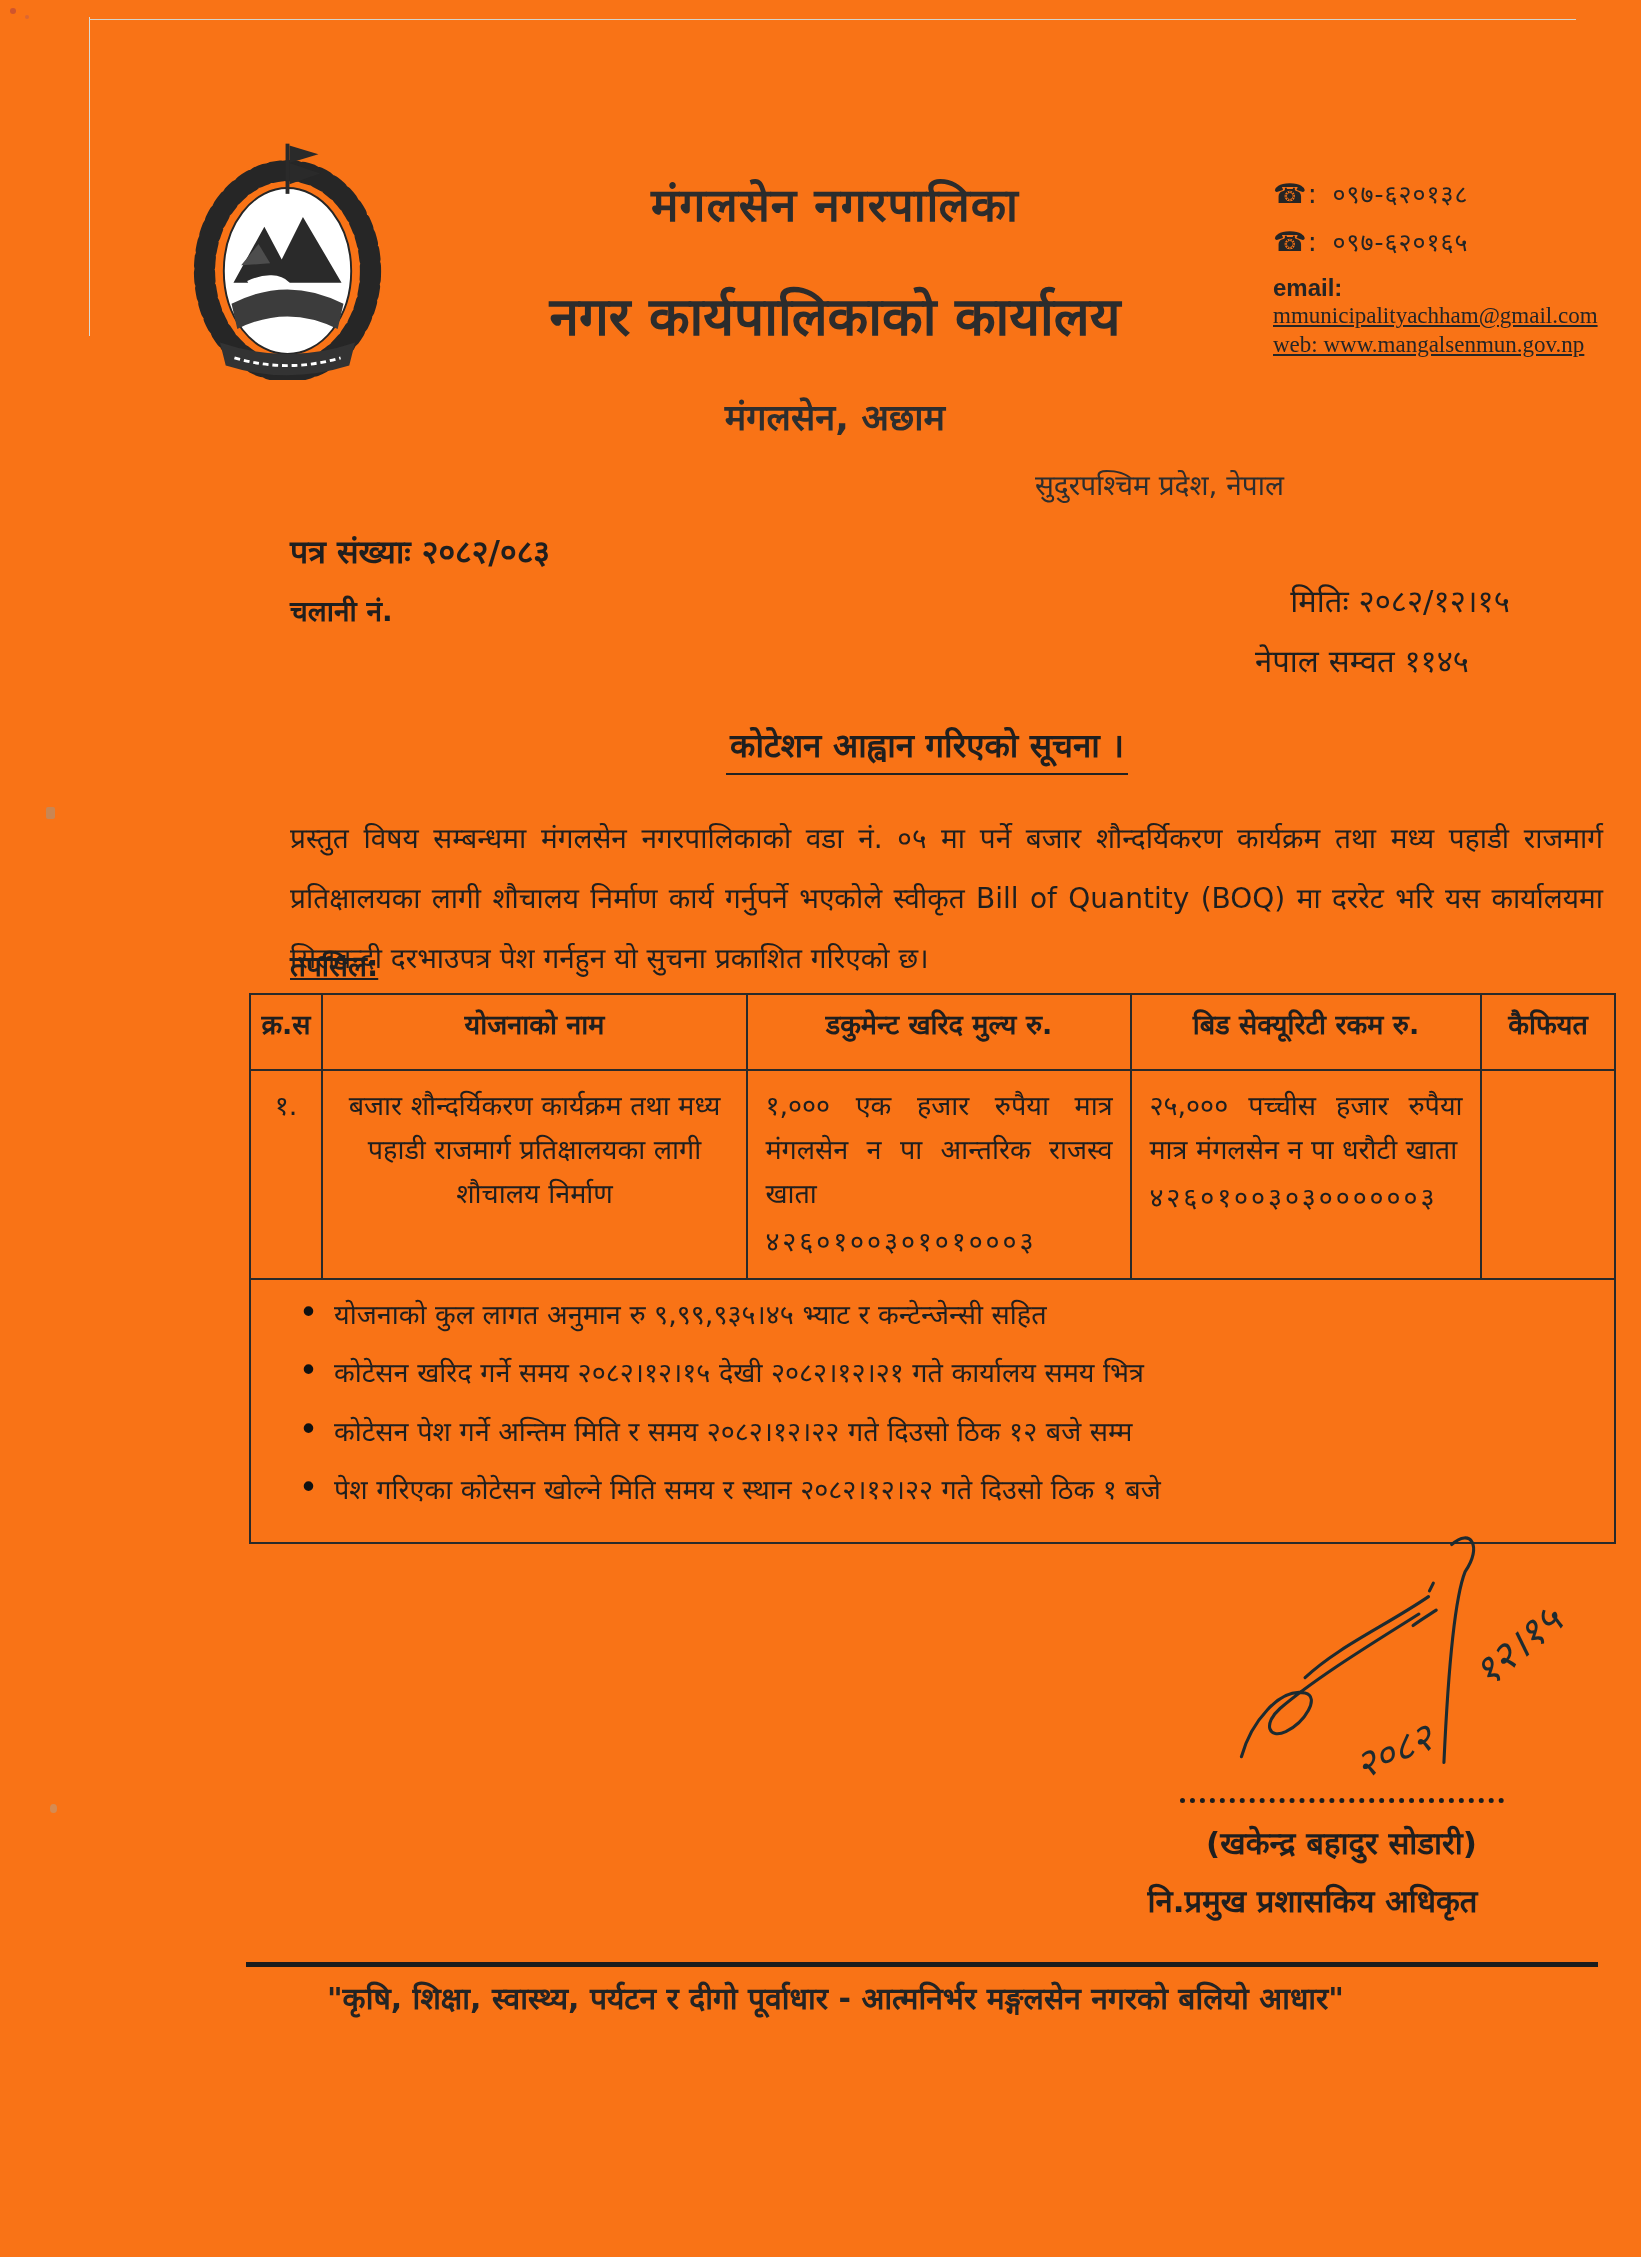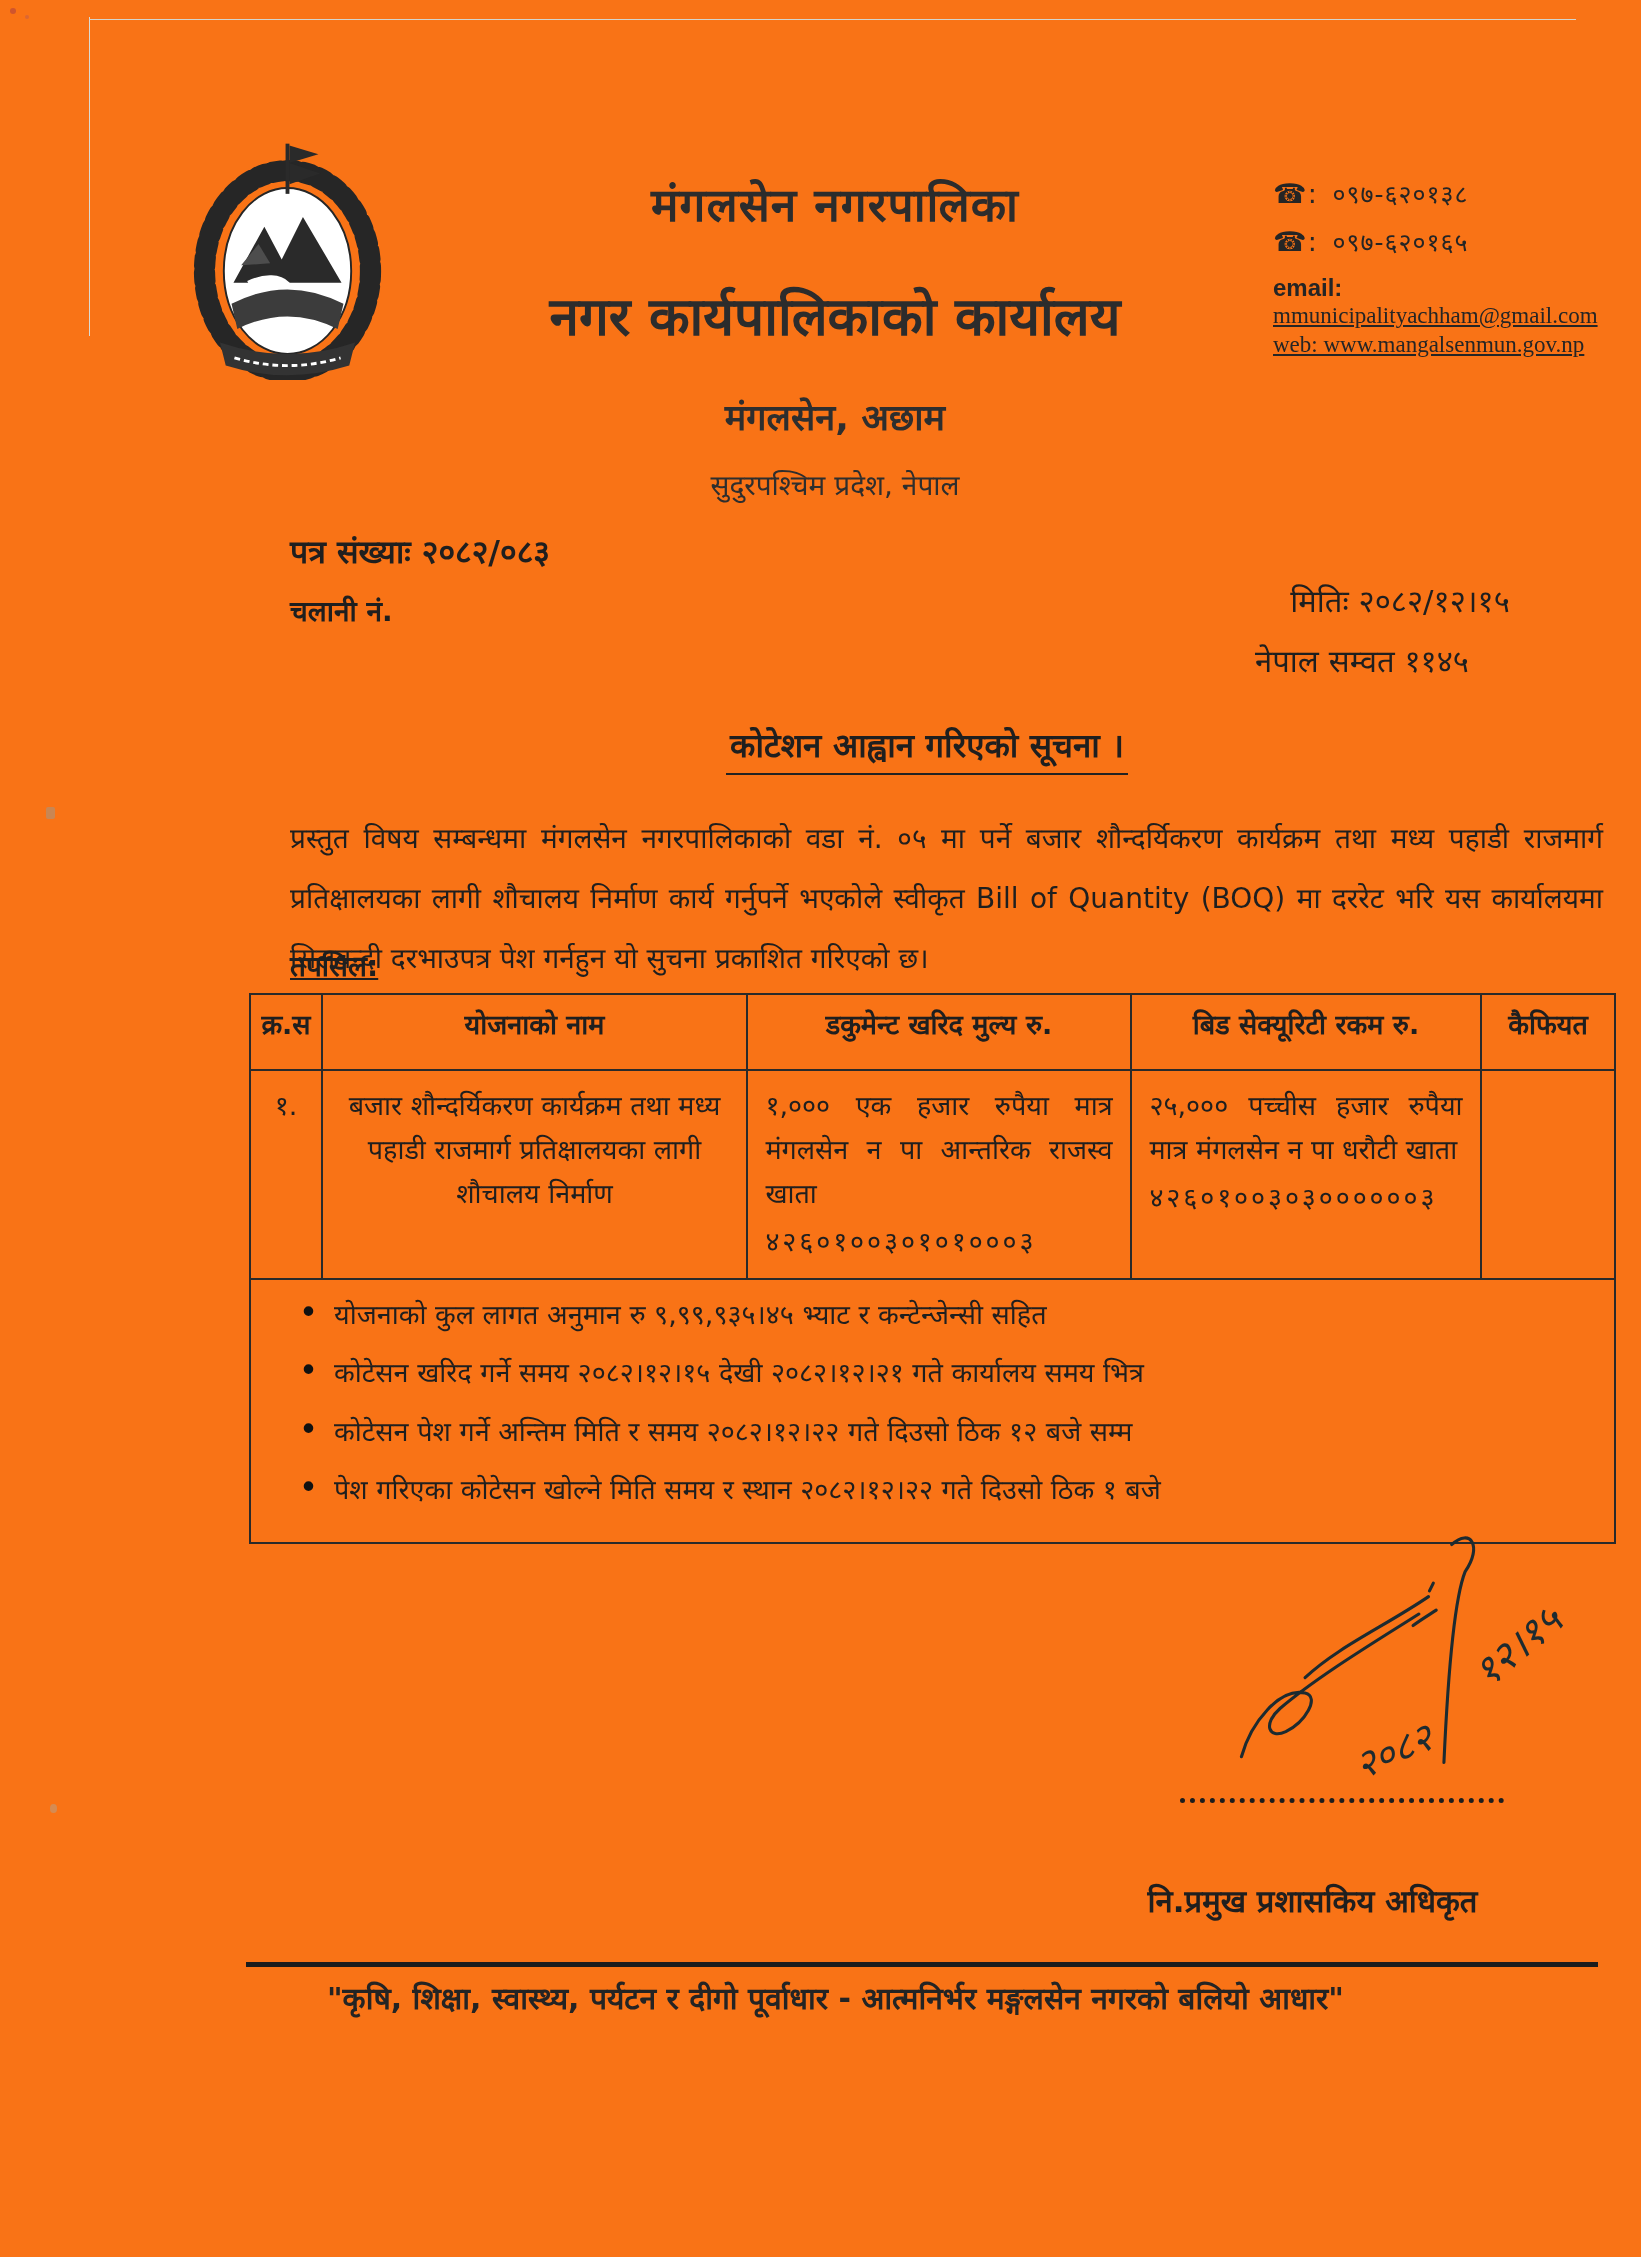--- a/index.html
+++ b/index.html
@@ -21,21 +21,21 @@
   .speck.gray1{left:46px;top:807px;width:8.7px;height:11.6px;background:#9a9a90;opacity:.5;border-radius:1.9px;}
   .speck.gray2{left:50px;top:1804px;width:6.8px;height:8.7px;background:#a8a89e;opacity:.45;}
 
   .abs{position:absolute;}
 
   
   .logo{left:191px;top:137px;width:193px;height:243px;}
   .muni-name{left:386px;top:172px;width:898px;text-align:center;font-size:46px;font-weight:bold;color:#2c2c2c;letter-spacing:1px;}
   .office-name{left:386px;top:278px;width:898px;text-align:center;font-size:53px;font-weight:bold;color:#2c2c2c;}
   .addr-line{left:386px;top:392px;width:898px;text-align:center;font-size:36px;font-weight:bold;color:#2e2e2e;}
-  .prov-line{left:386px;top:465px;width:898px;text-align:center;font-size:28px;color:#2e2e2e;}
+  .prov-line{left:386px;top:465px;width:898px;text-align:right;font-size:28px;color:#2e2e2e;}
 
   .contact{left:1273px;top:180px;width:359px;font-size:25px;color:#252525;line-height:1.0;}
   .contact .ph{margin-bottom:21px;letter-spacing:1px;white-space:nowrap;}
   .contact .ph .glyph{font-size:27px;margin-right:5.8px;}
   .contact .email-label{font-family:Liberation Sans, sans-serif;font-weight:bold;font-size:24px;margin-bottom:3.9px;}
   .contact .email-addr{font-family:"Liberation Serif","DejaVu Serif",serif;font-size:23px;text-decoration:underline;margin-bottom:5.8px;white-space:nowrap;}
   .contact .web-addr{font-family:"Liberation Serif","DejaVu Serif",serif;font-size:23px;text-decoration:underline;white-space:nowrap;}
 
   
   .letter-no{left:290px;top:529px;font-size:32px;font-weight:bold;white-space:nowrap;}
@@ -179,19 +179,20 @@
       <path d="M248,12 C268,-6 280,14 262,40 C250,70 244,150 240,238"></path>
       <path d="M30,232 C40,196 70,160 96,166 C112,170 96,196 76,206 C58,214 52,198 70,182 C110,148 170,112 214,84"></path>
       <path d="M96,150 C130,118 180,96 224,66"></path>
       <path d="M208,96 C216,90 226,84 232,80"></path>
       <path d="M225,60 L229,52"></path>
     </g>
     <text x="150" y="240" font-size="40" fill="#1d2b30" font-style="italic" transform="rotate(-24 190 235)">२०८२</text>
     <text x="282" y="150" font-size="42" fill="#1d2b30" font-style="italic" transform="rotate(-40 300 150)">१२।१५</text>
   </svg>
   <div class="abs sig-dotted"></div>
+  <div class="abs sig-name">(खकेन्द्र बहादुर सोडारी)</div>
   <div class="abs sig-title">नि.प्रमुख प्रशासकिय अधिकृत</div>
 
   <div class="abs footer-rule"></div>
   <div class="abs footer-slogan">"कृषि, शिक्षा, स्वास्थ्य, पर्यटन र दीगो पूर्वाधार - आत्मनिर्भर मङ्गलसेन नगरको बलियो आधार"</div>
 
 </div>
 
 
 </body></html>

